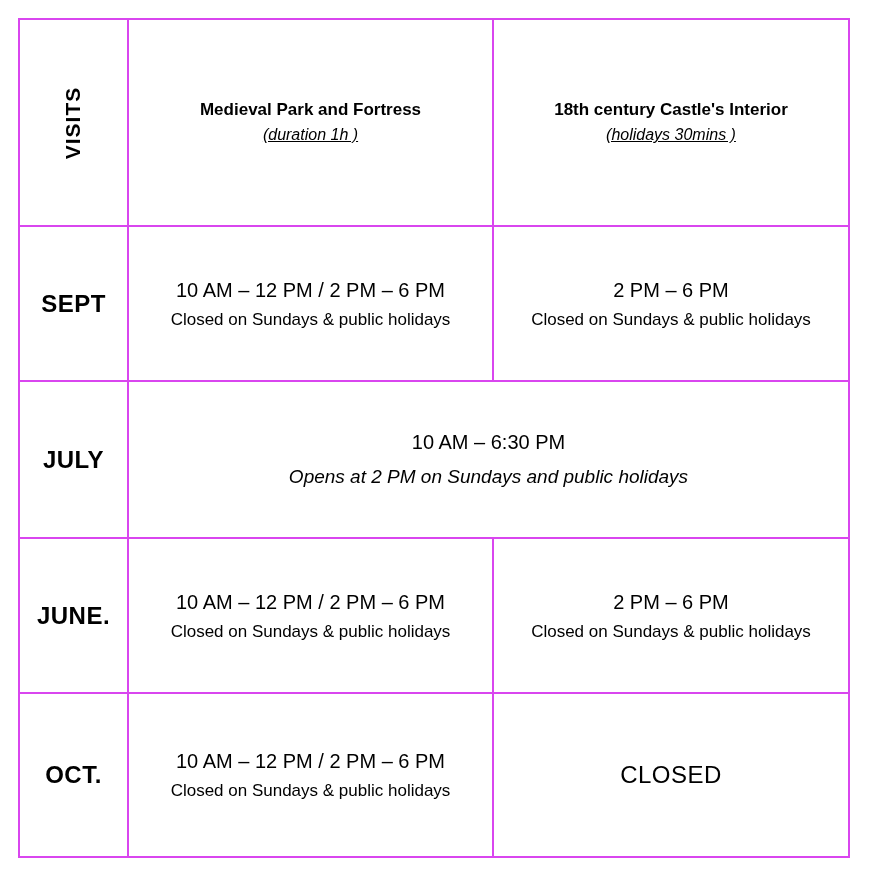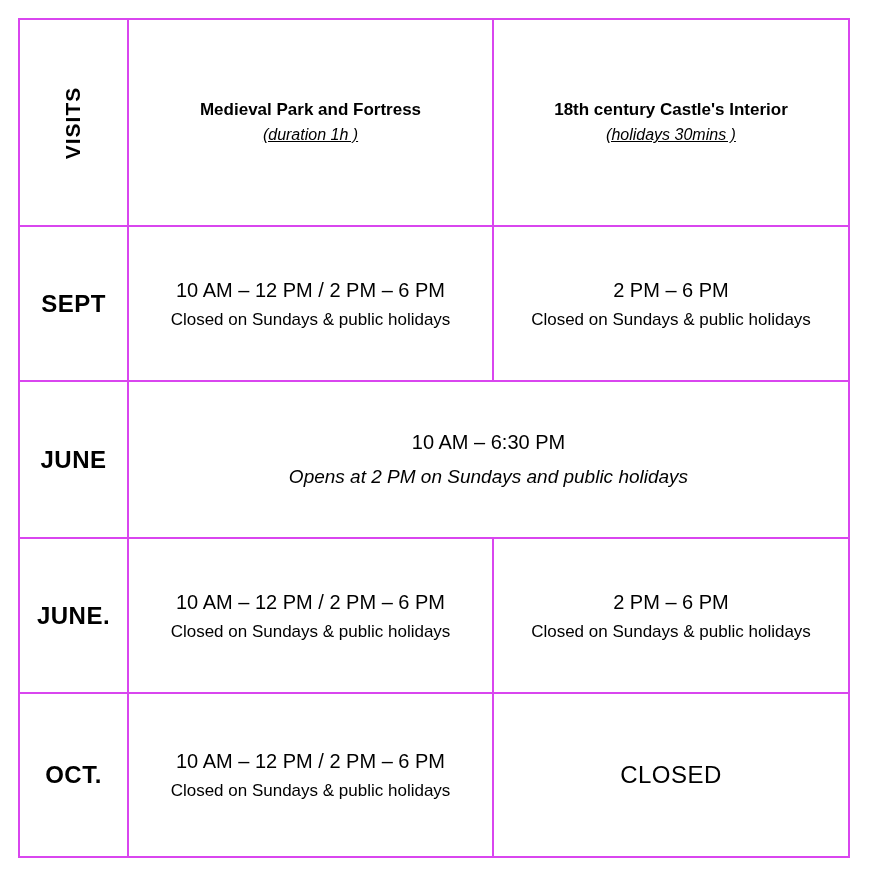--- a/index.html
+++ b/index.html
@@ -121,21 +121,21 @@
         <div class="hours-line">10 AM – 12 PM / 2 PM – 6 PM</div>
         <div class="note-line">Closed on Sundays &amp; public holidays</div>
       </td>
       <td>
         <div class="hours-line">2 PM – 6 PM</div>
         <div class="note-line">Closed on Sundays &amp; public holidays</div>
       </td>
     </tr>
 
     <tr style="height:115px;">
-      <td class="month">JUNE</td>
+      <td class="month">JULY</td>
       <td class="merged" colspan="2">
         <div class="hours-line">10 AM – 6:30 PM</div>
         <div class="note-line">Opens at 2 PM on Sundays and public holidays</div>
       </td>
     </tr>
 
 
     <tr style="height:114px;">
       <td class="month">JUNE.</td>
       <td>

